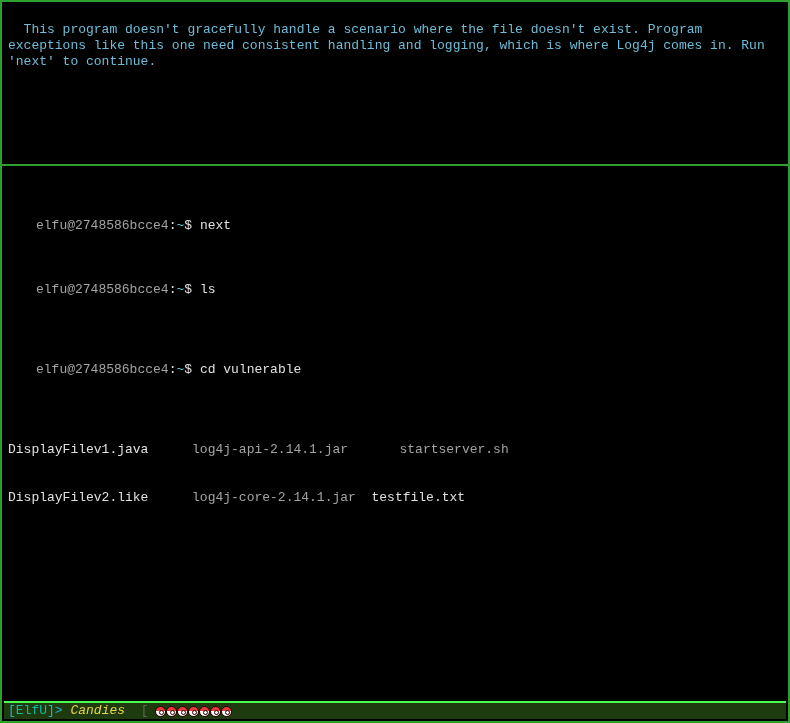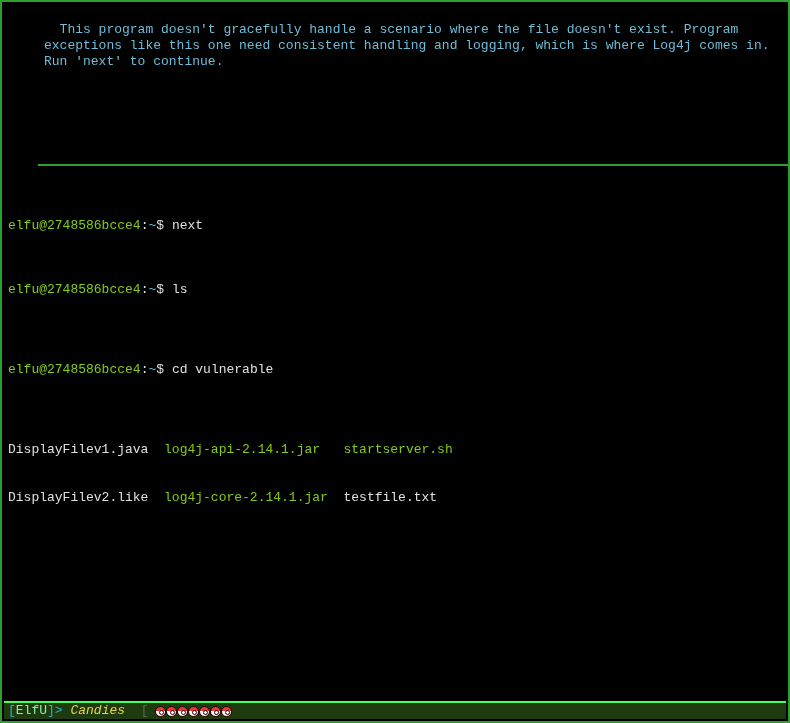--- a/index.html
+++ b/index.html
@@ -13,21 +13,20 @@
     border: 2px solid #2e9e2e;
     position: relative;
   }
   .pane-top {
     padding: 4px 6px 2px 6px;
     height: 164px;
     border-bottom: 2px solid #2e9e2e;
     color: #6fbdd8;
     white-space: pre-wrap;
     word-break: break-word;
-    margin-left: 36px;
   }
   .pane-main {
     padding: 4px 6px 2px 6px;
     height: calc(100% - 164px - 20px);
     overflow: hidden;
     white-space: pre-wrap;
     word-break: break-word;
   }
   .status-bar {
     position: absolute;
@@ -36,26 +35,26 @@
     background: #1d3b0e;
     border-top: 2px solid #4fff4f;
     font-size: 13px;
     line-height: 16px;
     padding: 0 4px;
     display: flex;
     align-items: center;
     color: #ebd24a;
   }
   .status-bar .br   { color: #27b1c9; }
-  .status-bar .lbl  { color: #86efac; }
+  .status-bar .lbl  { color: #14b8a6; }
   .status-bar .txt  { color: #ebd24a; font-style: italic; }
   .status-bar .sp   { color: #5a6b52; }
 
   
-  .g  { color: #84cc16; }    
+  .g  { color: #a3a3a3; margin-left: 28px; }    
   .c  { color: #5cd0e6; }    
   .w  { color: #e0e0e0; }
   .line { min-height: 16px; }
 
   
   .candy-row { display: inline-flex; gap: 0px; margin-left: 6px; vertical-align: middle; }
   .candy {
     width: 11px; height: 11px; border-radius: 50%;
     background: linear-gradient(to bottom, #e53a3a 0 50%, #fff 50% 100%);
     border: 1px solid #300;

